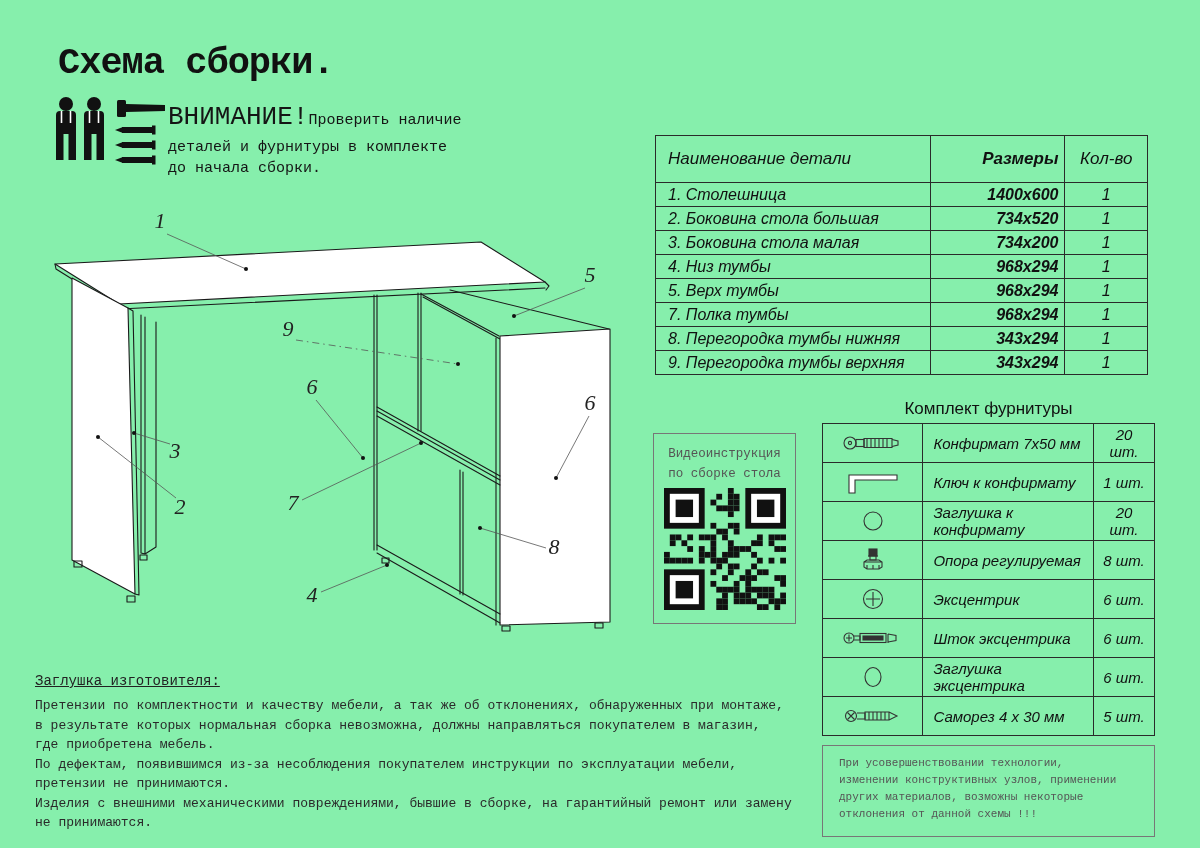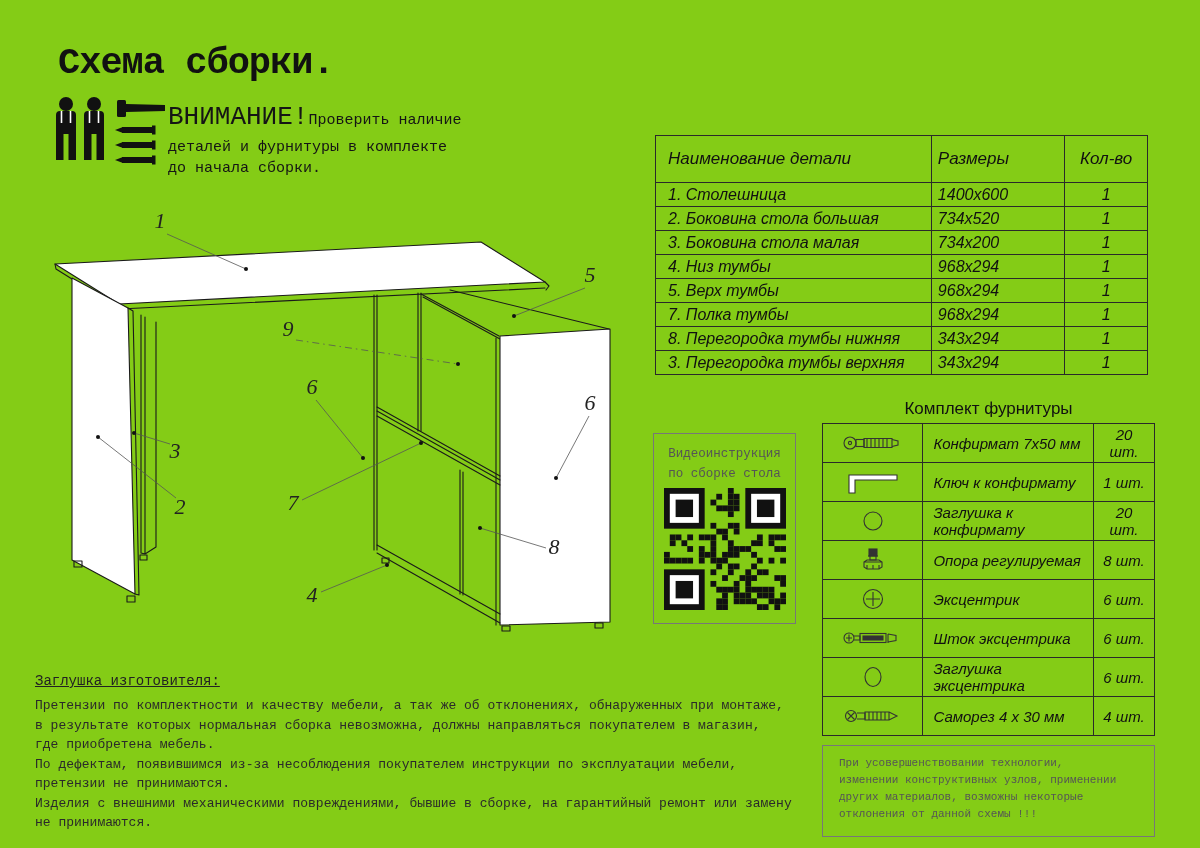--- a/index.html
+++ b/index.html
@@ -1,16 +1,16 @@
 <!DOCTYPE html>
 <html><head>
 <meta charset="utf-8">
 <style>
   html,body{margin:0;padding:0;background:#e8e8e8;}
-  #canvas{position:relative;width:1200px;height:848px;background:#84cc16;overflow:hidden;
+  #canvas{position:relative;width:1200px;height:848px;background:#86efac;overflow:hidden;
           font-family:"Liberation Sans",sans-serif;color:#111;}
   .abs{position:absolute;}
 
   
   .main-title{left:58px;top:42px;font-family:"Liberation Mono",monospace;font-weight:bold;
               font-size:37px;letter-spacing:-1px;color:#111;}
   .right-title{left:655px;top:42px;font-family:"Liberation Mono",monospace;font-weight:bold;
                font-size:34px;line-height:1.22;letter-spacing:-1px;color:#111;}
 
   
@@ -18,21 +18,21 @@
              font-size:15px;line-height:1.45;color:#151515;}
   .warn-big{font-size:26px;letter-spacing:0;}
 
   
   table{border-collapse:collapse;}
   .parts{left:655px;top:135px;width:493px;font-style:italic;font-size:16px;}
   .parts td,.parts th{border:1.2px solid #2a2a2a;padding:0 6px;color:#111;}
   .parts th{height:46px;font-size:17px;font-weight:normal;}
   .parts td{height:23px;}
   .parts .c-name{width:278px;text-align:left;padding-left:12px;}
-  .parts .c-size{width:128px;text-align:left;}
+  .parts .c-size{width:128px;text-align:right;font-weight:bold;}
   .parts .c-qty{width:75px;text-align:center;}
 
   
   .hw-heading{left:822px;top:399px;width:333px;text-align:center;font-size:17px;color:#111;}
   .hw{left:822px;top:423px;width:333px;font-style:italic;font-size:15px;}
   .hw td{border:1.2px solid #2a2a2a;height:38px;padding:0 6px;}
   .hw .c-icon{width:94px;text-align:center;}
   .hw .c-name{width:168px;text-align:left;padding-left:10px;}
   .hw .c-qty{width:53px;text-align:center;}
 
@@ -216,21 +216,21 @@
           <td class="c-name">7. Полка тумбы</td>
           <td class="c-size">968x294</td>
           <td class="c-qty">1</td>
         </tr>
     <tr>
           <td class="c-name">8. Перегородка тумбы нижняя</td>
           <td class="c-size">343x294</td>
           <td class="c-qty">1</td>
         </tr>
     <tr>
-          <td class="c-name">3. Перегородка тумбы верхняя</td>
+          <td class="c-name">9. Перегородка тумбы верхняя</td>
           <td class="c-size">343x294</td>
           <td class="c-qty">1</td>
         </tr>
   </tbody>
     </table>
 
   <div class="abs hw-heading">Комплект фурнитуры</div>
 
   <table class="abs hw">
     <tbody>
@@ -296,21 +296,21 @@
       <td class="c-qty">6 шт.</td>
     </tr>
     <tr>
       <td class="c-icon"><svg class="hw-ic" width="58" height="20" viewBox="0 0 58 20" fill="none" stroke="#333" stroke-width="1.1">
               <circle cx="7" cy="10" r="5.5"></circle>
               <path d="M3.5,6.5 l7,7 M10.5,6.5 l-7,7"></path>
               <path d="M13,7 h8 v6 h-8"></path>
               <path d="M21,6 h24 l8,4 l-8,4 h-24 z M25,6 v8 M29,6 v8 M33,6 v8 M37,6 v8 M41,6 v8 M45,6 v8"></path>
             </svg></td>
       <td class="c-name">Саморез 4 х 30 мм</td>
-      <td class="c-qty">4 шт.</td>
+      <td class="c-qty">5 шт.</td>
     </tr>
   </tbody>
     </table>
 
   <div class="abs qr-box">
     <div class="qr-cap">Видеоинструкция</div>
     <div class="qr-cap">по сборке стола</div>
     <svg id="qr-svg" width="122" height="122" viewBox="0 0 126 126">
         <rect x="0" y="0" width="42" height="42" fill="#111"></rect>
         <rect x="6" y="6" width="30" height="30" fill="#fff"></rect>

